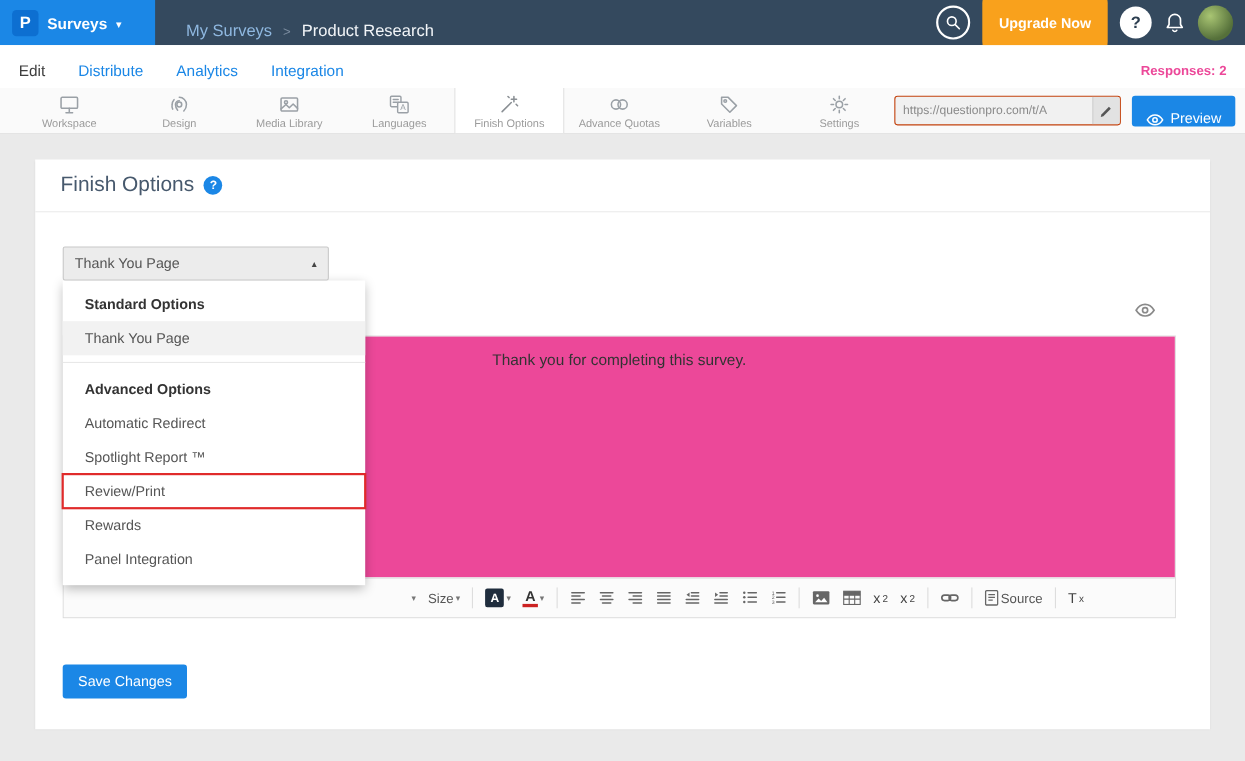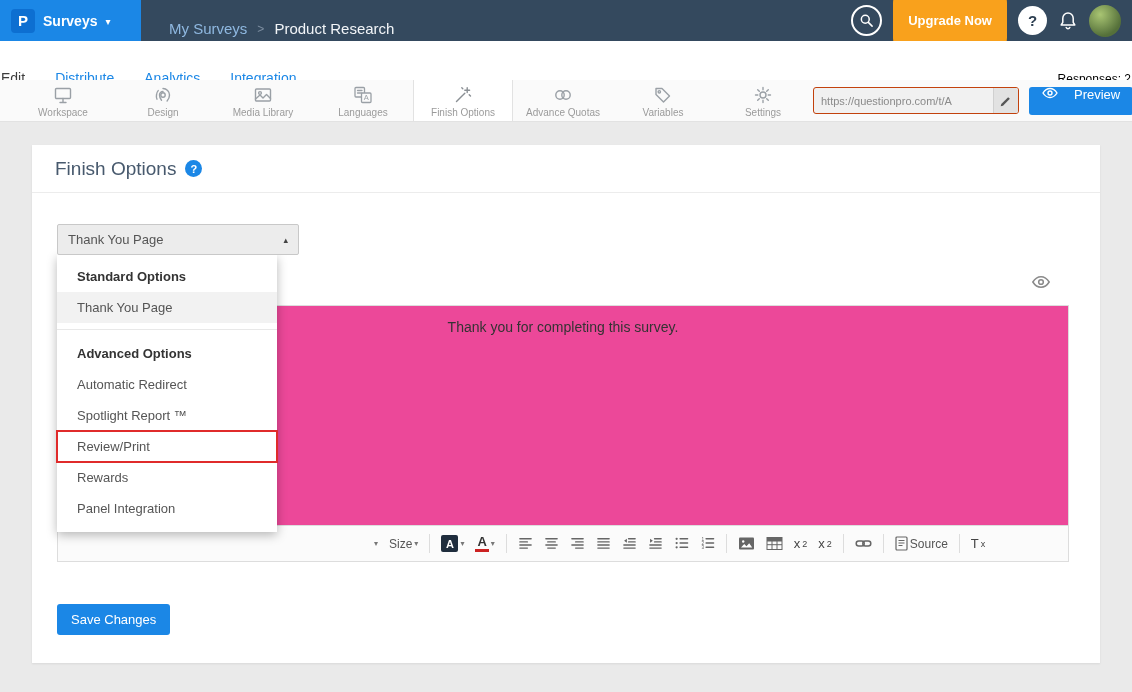--- a/index.html
+++ b/index.html
@@ -17,48 +17,48 @@
   .crumb-sep { color: #7d8ea1; font-size: 12px; }
   .crumb-current { color: #f2f5f8; }
   .topbar-right { margin-left: auto; display: flex; align-items: center; gap: 11px; padding-right: 11px; }
   .circle-btn { width: 31px; height: 31px; border: 2px solid #fff; border-radius: 50%; display: flex; align-items: center; justify-content: center; cursor: pointer; }
   .upgrade-btn { background: #f9a11c; color: #fff; font-weight: bold; font-size: 13px; border: none; border-radius: 15px; padding: 25px 15px; cursor: pointer; font-family: inherit; }
   .help-circle { width: 29px; height: 29px; background: #fff; color: #2c3e50; border-radius: 50%; font-weight: bold; font-size: 15px; display: flex; align-items: center; justify-content: center; cursor: pointer; }
   .bell-btn { cursor: pointer; display: flex; align-items: center; }
   .avatar { width: 32px; height: 32px; border-radius: 50%; background: radial-gradient(circle at 35% 30%, #a9c573, #55703a 70%); cursor: pointer; }
 
   
-  .tabs { position: absolute; top: 41px; left: 0; right: 0; height: 46px; background: #fff; border-bottom: 1px solid #e3e3e3; display: flex; align-items: flex-end; padding: 0 1px; gap: 30px; }
+  .tabs { position: absolute; top: 41px; left: 0; right: 0; height: 46px; background: #fff; border-bottom: 1px solid #e3e3e3; display: flex; align-items: center; padding: 0 17px; gap: 30px; }
   .tab { font-size: 14px; color: #1b87e6; cursor: pointer; }
   .tab.active { color: #3d3d3d; position: relative; }
   .tab.active::after { content: ""; position: absolute; left: 0; right: 0; bottom: -10px; height: 2px; background: #a94442; }
-  .responses { margin-left: auto; font-size: 12px; color: #000000; }
+  .responses { margin-left: auto; font-size: 12px; color: #ec4899; font-weight: bold; }
 
   
   .ribbon { position: absolute; top: 80px; left: 0; right: 0; height: 42px; background: #fafafa; border-bottom: 1px solid #e2e2e2; display: flex; align-items: stretch; }
   .ribbon-items { display: flex; align-items: stretch; padding-left: 13px; }
   .ribbon-item { width: 100px; display: flex; flex-direction: column; align-items: center; justify-content: center; gap: 1px; cursor: pointer; }
   .ribbon-item .r-label { font-size: 10px; color: #9b9b9b; white-space: nowrap; }
   .ribbon-item.active { background: #fff; border-left: 1px solid #e2e2e2; border-right: 1px solid #e2e2e2; }
   .ribbon-right { margin-left: auto; display: flex; align-items: center; gap: 10px; padding-right: 12px; }
   .url-box { width: 206px; height: 27px; background: #f1f1f1; border: 1px solid #c2410c; border-radius: 3px; display: flex; align-items: center; overflow: hidden; cursor: text; }
   .url-text { flex: 1; font-size: 11px; color: #8a8a8a; padding: 0 7px; white-space: nowrap; overflow: hidden; }
   .url-edit { width: 25px; height: 100%; background: #e2e2e2; border-left: 1px solid #d0d0d0; display: flex; align-items: center; justify-content: center; cursor: pointer; }
-  .preview-btn { height: 28px; background: #1b87e6; color: #fff; border: none; border-radius: 3px; font-size: 13px; display: flex; align-items: flex-start; gap: 16px; padding: 0 13px; cursor: pointer; font-family: inherit; }
+  .preview-btn { height: 28px; background: #1b87e6; color: #fff; border: none; border-radius: 3px; font-size: 13px; display: flex; align-items: flex-end; gap: 6px; padding: 0 13px; cursor: pointer; font-family: inherit; }
 
   
   .card { position: absolute; left: 32px; top: 145px; width: 1068px; height: 518px; background: #fff; box-shadow: 0 1px 2px rgba(0,0,0,0.08); }
   .card-head { height: 48px; border-bottom: 1px solid #ececec; display: flex; align-items: center; padding: 0 23px; gap: 9px; }
   .page-title { font-size: 19px; color: #47596d; font-weight: 400; }
   .help-badge { width: 17px; height: 17px; border-radius: 50%; background: #1b87e6; color: #fff; font-size: 11px; font-weight: bold; display: flex; align-items: center; justify-content: center; cursor: pointer; }
 
   .select-trigger { position: absolute; left: 25px; top: 79px; width: 242px; height: 31px; background: #ececec; border: 1px solid #c8c8c8; border-radius: 2px; display: flex; align-items: center; justify-content: space-between; padding: 0 10px; font-size: 13px; color: #555; cursor: pointer; z-index: 11; }
   .trigger-caret { font-size: 9px; color: #444; }
 
-  .dropdown { position: absolute; left: 25px; top: 110px; width: 220px; background: #fff; box-shadow: 0 3px 10px rgba(0,0,0,0.28); z-index: 10; padding: 5px 0 8px; }
+  .dropdown { position: absolute; left: 25px; top: 110px; width: 275px; background: #fff; box-shadow: 0 3px 10px rgba(0,0,0,0.28); z-index: 10; padding: 5px 0 8px; }
   .dd-header { font-size: 13px; font-weight: bold; color: #333; padding: 9px 20px 8px; }
   .dd-item { font-size: 13px; color: #555; padding: 8px 20px; cursor: pointer; }
   .dd-item.selected { background: #f2f2f2; }
   .dd-item.annotated { outline: 2px solid #e02b2b; outline-offset: -1px; }
   .dd-divider { height: 1px; background: #e8e8e8; margin: 6px 0 7px; }
 
   .eye-standalone { position: absolute; top: 130px; right: 49px; cursor: pointer; display: flex; }
 
   .editor { position: absolute; left: 25px; top: 160px; width: 1012px; border: 1px solid #ddd; }
   .editor-content { height: 219px; background: #ec4899; text-align: center; font-size: 14px; color: #333; padding-top: 13px; cursor: text; }

